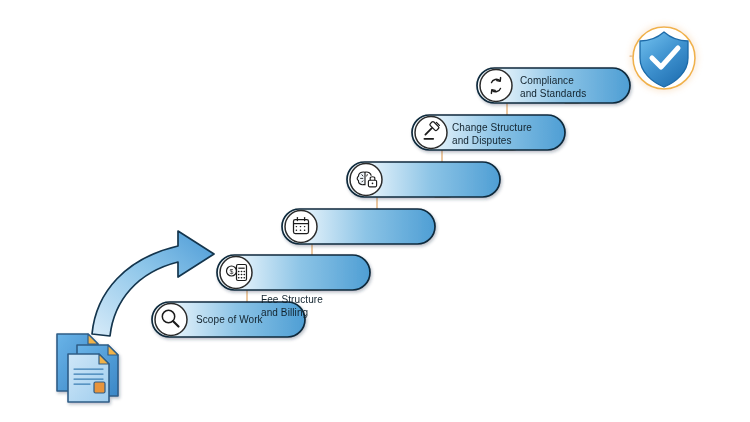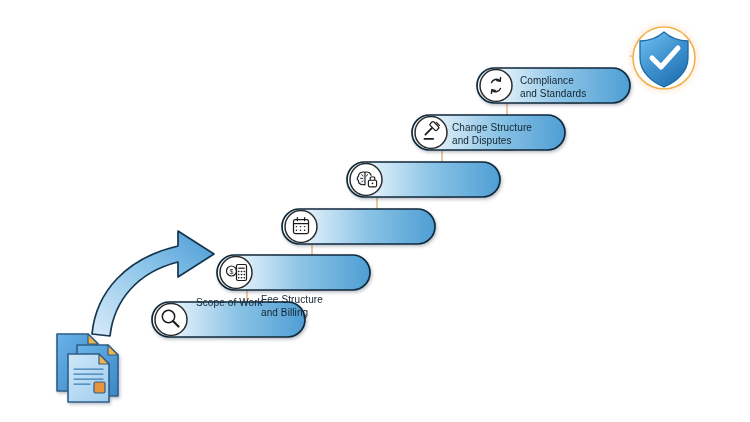--- a/index.html
+++ b/index.html
@@ -213,21 +213,21 @@
       <circle cx="496" cy="85.5" r="16" fill="#ffffff" stroke="#2b2b2b" stroke-width="1.5"></circle>
       <g stroke="#1c1c1c" fill="none" stroke-width="1.45" stroke-linecap="round" stroke-linejoin="round">
         <path d="M491.5 82.6 C 492.6 79.2, 497.4 78.2, 499.8 80.6"></path>
         <path d="M500.6 77.6 L500.2 81.2 L496.8 80.6"></path>
         <path d="M500.5 88.4 C 499.4 91.8, 494.6 92.8, 492.2 90.4"></path>
         <path d="M491.4 93.4 L491.8 89.8 L495.2 90.4"></path>
       </g>
     </g>
   </svg>
 
-  <div class="step-label" style="left:196px; top:296px; width:104px;">Scope of Work</div>
+  <div class="step-label" style="left:196px; top:313px; width:104px;">Scope of Work</div>
 
   <div class="step-label" style="left:261px; top:261px; width:104px;margin-top:32px;">Fee Structure
 and Billing</div>
 
 
 
   <div class="step-label" style="left:452px; top:121px; width:112px;">Change Structure
 and Disputes</div>
 
   <div class="step-label" style="left:520px; top:74px; width:108px;">Compliance

